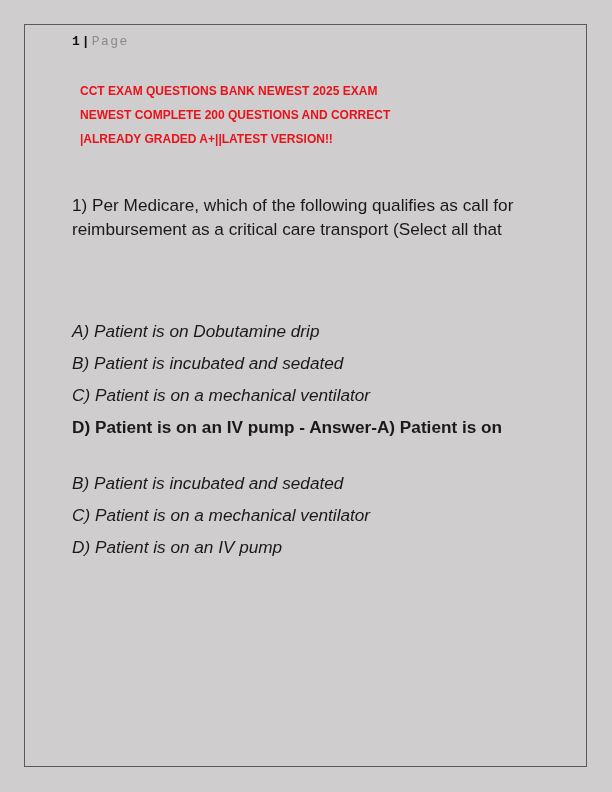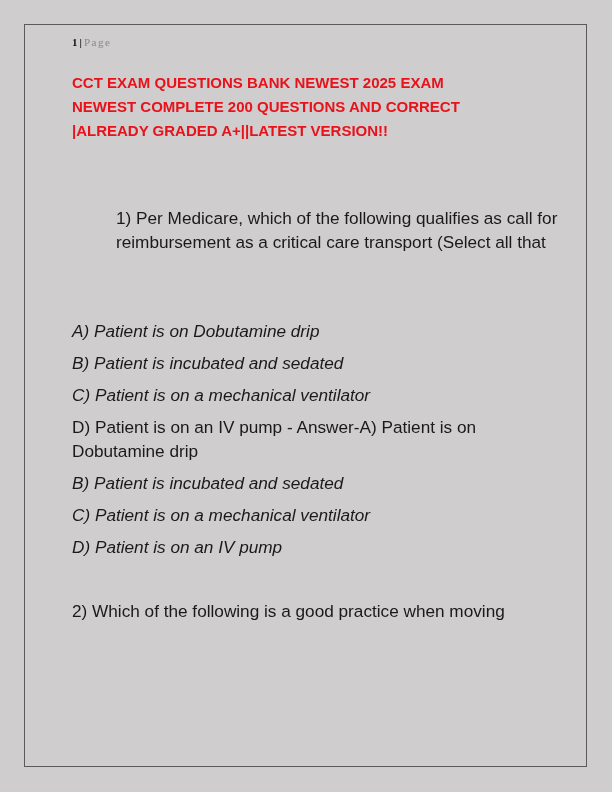--- a/index.html
+++ b/index.html
@@ -20,38 +20,38 @@
       top: 24px;
       width: 563px;
       height: 743px;
       border: 1px solid #5a5a5a;
       box-sizing: border-box;
     }
     .page-header {
       position: absolute;
       left: 72px;
       top: 36px;
-      font-family: Liberation Serif, serif;
-      font-size: 11px;
+      font-family: Liberation Mono, monospace;
+      font-size: 13px;
       line-height: 12px;
       color: #111;
     }
     .page-header .num { font-weight: bold; }
     .page-header .sep { font-weight: bold; margin: 0 2px; }
     .page-header .word { color: #8a8a8a; letter-spacing: 1.5px; }
     .title {
       position: absolute;
       left: 72px;
       top: 71px;
       width: 480px;
-      font-size: 15px;
+      font-size: 12px;
       line-height: 24px;
       font-weight: bold;
       color: #e8121a;
-      margin: 0;
+      margin: 8px;
     }
     .title span { display: block; white-space: nowrap; }
     .body-text {
       position: absolute;
       left: 72px;
       font-size: 17.2px;
       color: #1a1a1a;
       margin: 0;
     }
     .para span { display: block; white-space: nowrap; line-height: 24px; }
@@ -65,33 +65,31 @@
 <div class="page-header">
   <span class="num">1</span><span class="sep">|</span><span class="word">Page</span>
 </div>
 
 <h1 class="title">
   <span>CCT EXAM QUESTIONS BANK NEWEST 2025 EXAM</span>
   <span>NEWEST COMPLETE 200 QUESTIONS AND CORRECT</span>
   <span>|ALREADY GRADED A+||LATEST VERSION!!</span>
 </h1>
 
-<div class="body-text para" style="top:206px;margin-left:44px;">
+<div class="body-text para" style="top:193px;">
   <span>1) Per Medicare, which of the following qualifies as call for</span>
   <span>reimbursement as a critical care transport (Select all that</span>
 </div>
 
 <div class="body-text option" style="top:319px;">A) Patient is on Dobutamine drip</div>
 <div class="body-text option" style="top:351px;">B) Patient is incubated and sedated</div>
 <div class="body-text option" style="top:383px;">C) Patient is on a mechanical ventilator</div>
 
-<div class="body-text para" style="top:415px;">
+<div class="body-text para" style="top:415px;font-weight:bold;">
   <span>D) Patient is on an IV pump - Answer-A) Patient is on</span>
-  <span>Dobutamine drip</span>
 </div>
 
 <div class="body-text option" style="top:471px;">B) Patient is incubated and sedated</div>
 <div class="body-text option" style="top:503px;">C) Patient is on a mechanical ventilator</div>
 <div class="body-text option" style="top:535px;">D) Patient is on an IV pump</div>
 
 <div class="body-text para" style="top:599px;">
-  <span>2) Which of the following is a good practice when moving</span>
 </div>
 
 </body></html>

